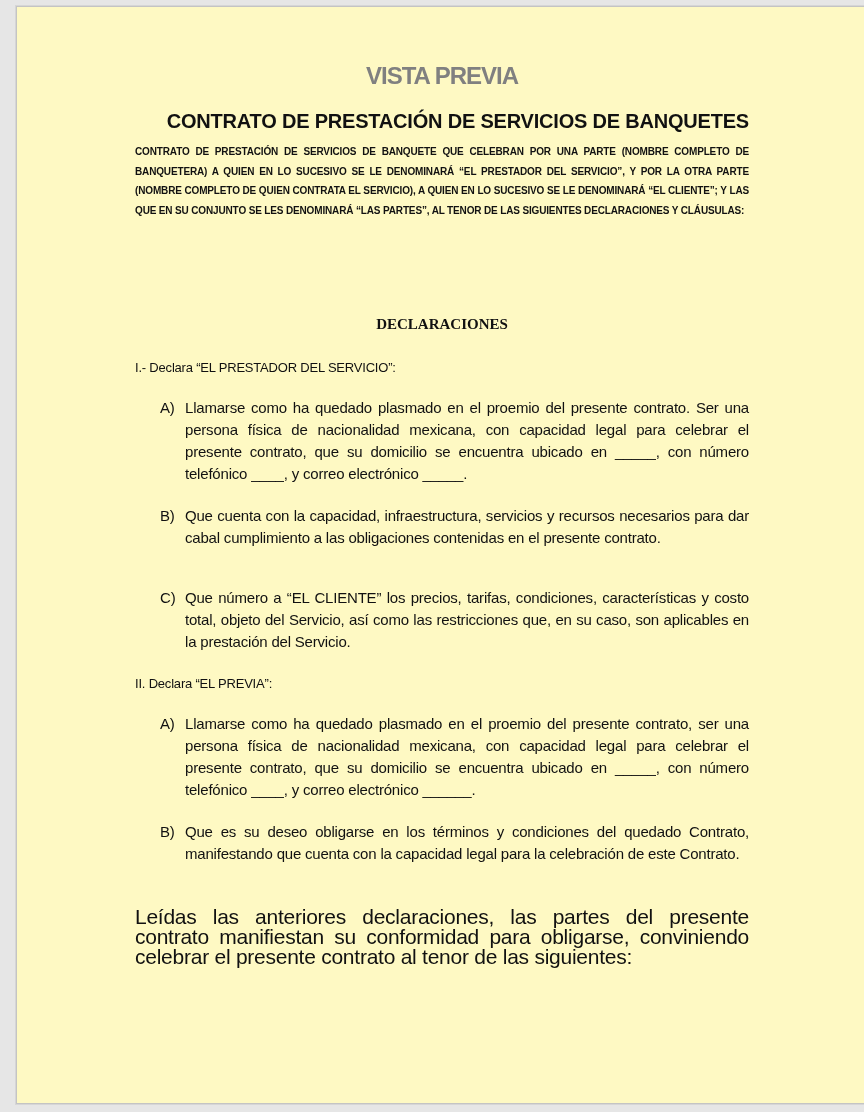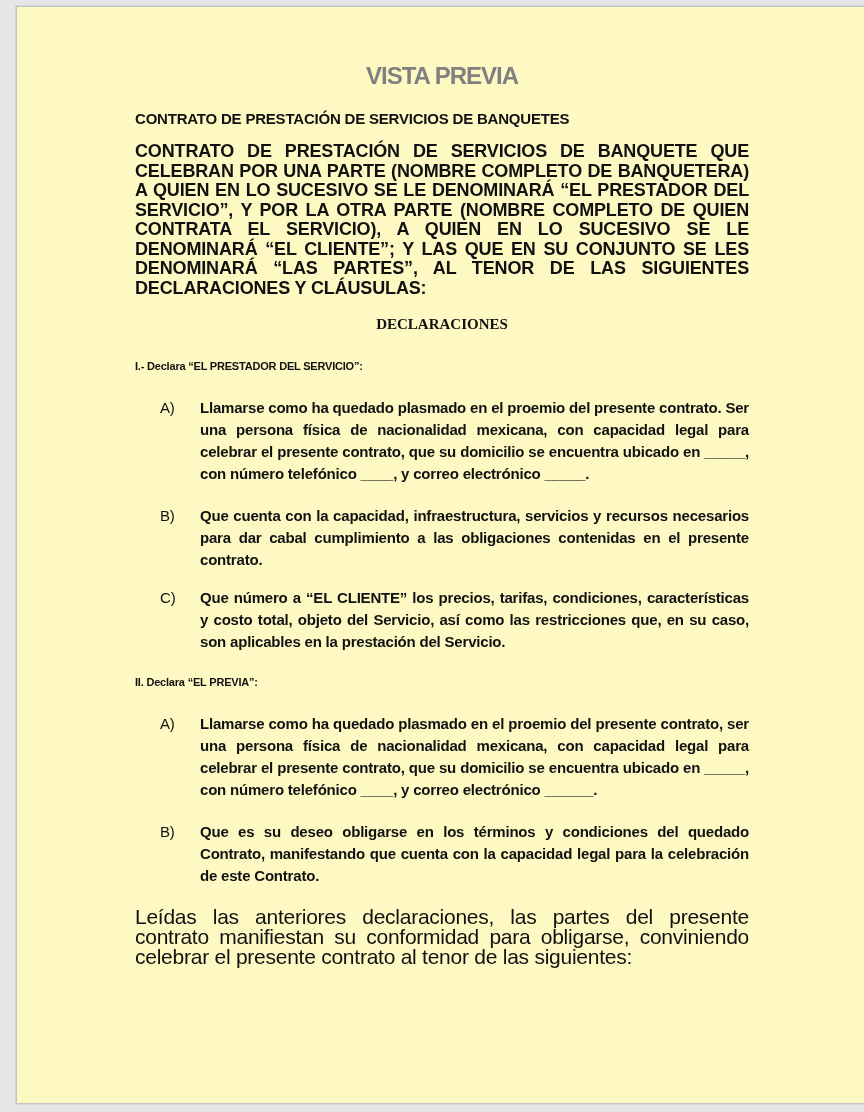--- a/index.html
+++ b/index.html
@@ -10,36 +10,36 @@
   .paper {
     position:absolute; left:16px; top:6px; width:848px; height:1096px;
     background:#fef9c3; border:1px solid #c4c4c4; box-shadow:0 0 0 1px #d6d6d6;
   }
   .content { position:absolute; left:118px; top:0; width:614px; }
   .watermark {
     position:absolute; top:55px; left:0; width:614px; text-align:center;
     font-size:24px; font-weight:bold; color:#808080; letter-spacing:-1px;
   }
   .title {
-    position:absolute; top:103px; left:0; width:614px; text-align:left;
-    font-size:15px; font-weight:bold; letter-spacing:-0.2px;
+    position:absolute; top:103px; left:0; width:614px; text-align:right;
+    font-size:20px; font-weight:bold; letter-spacing:-0.2px;
   }
   .proemio {
     position:absolute; top:135px; left:0; width:614px;
-    font-size:18px; font-weight:bold; line-height:19.5px; text-align:justify;
+    font-size:10px; font-weight:bold; line-height:19.5px; text-align:justify;
     text-align-last:left; letter-spacing:-0.15px;
   }
   .sec-title {
     position:absolute; top:309px; left:0; width:614px; text-align:center;
     font-size:15px; font-weight:bold;font-family:Liberation Serif, serif;
   }
-  .decl-head { position:absolute; left:0; font-size:11px; font-weight:bold; letter-spacing:-0.2px; }
+  .decl-head { position:absolute; left:0; font-size:13px; font-weight:normal; letter-spacing:-0.2px; }
   .item { position:absolute; left:25px; width:589px; font-size:15px; line-height:22px; letter-spacing:-0.2px; }
   .item .lbl { position:absolute; left:0; top:0; }
-  .item .txt { margin-left:40px; text-align:justify; text-align-last:left;font-weight:bold; }
+  .item .txt { margin-left:25px; text-align:justify; text-align-last:left; }
   .closing {
     position:absolute; top:900px; left:0; width:614px; font-size:21px; line-height:20px;
     text-align:justify; text-align-last:left; letter-spacing:-0.25px;
   }
 </style>
 </head>
 <body>
 
 <div class="paper">
   <div class="content">

